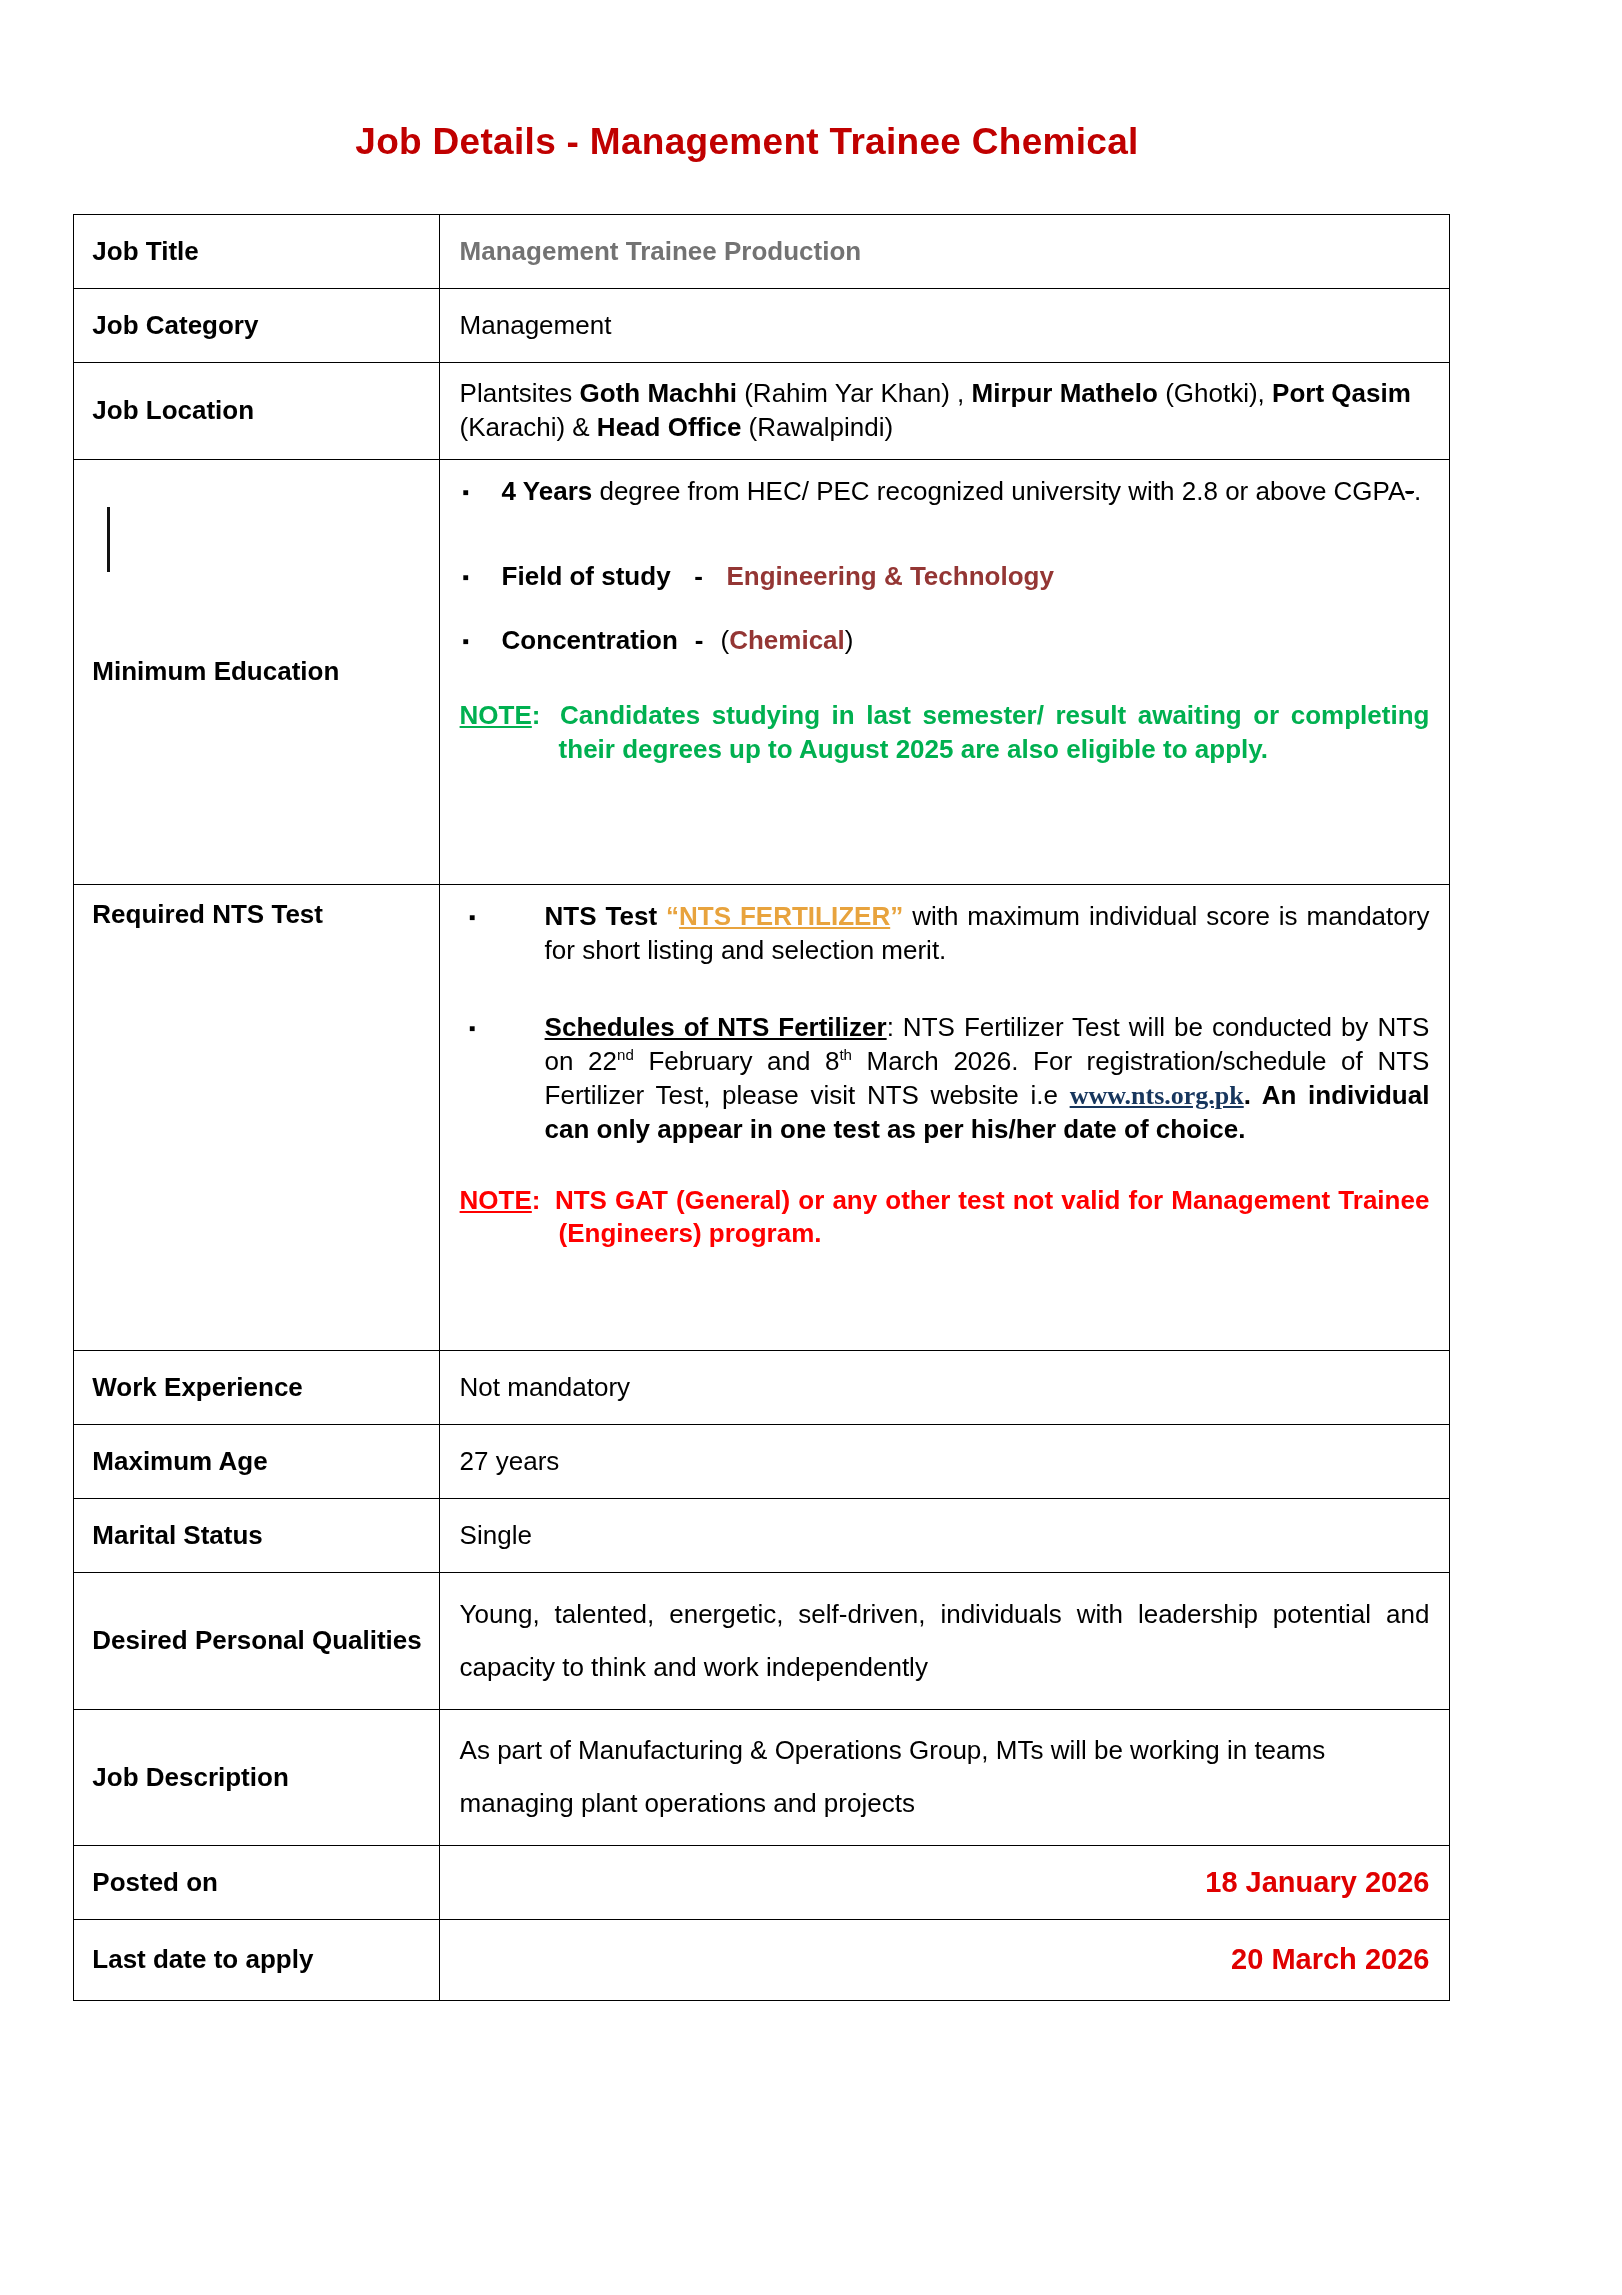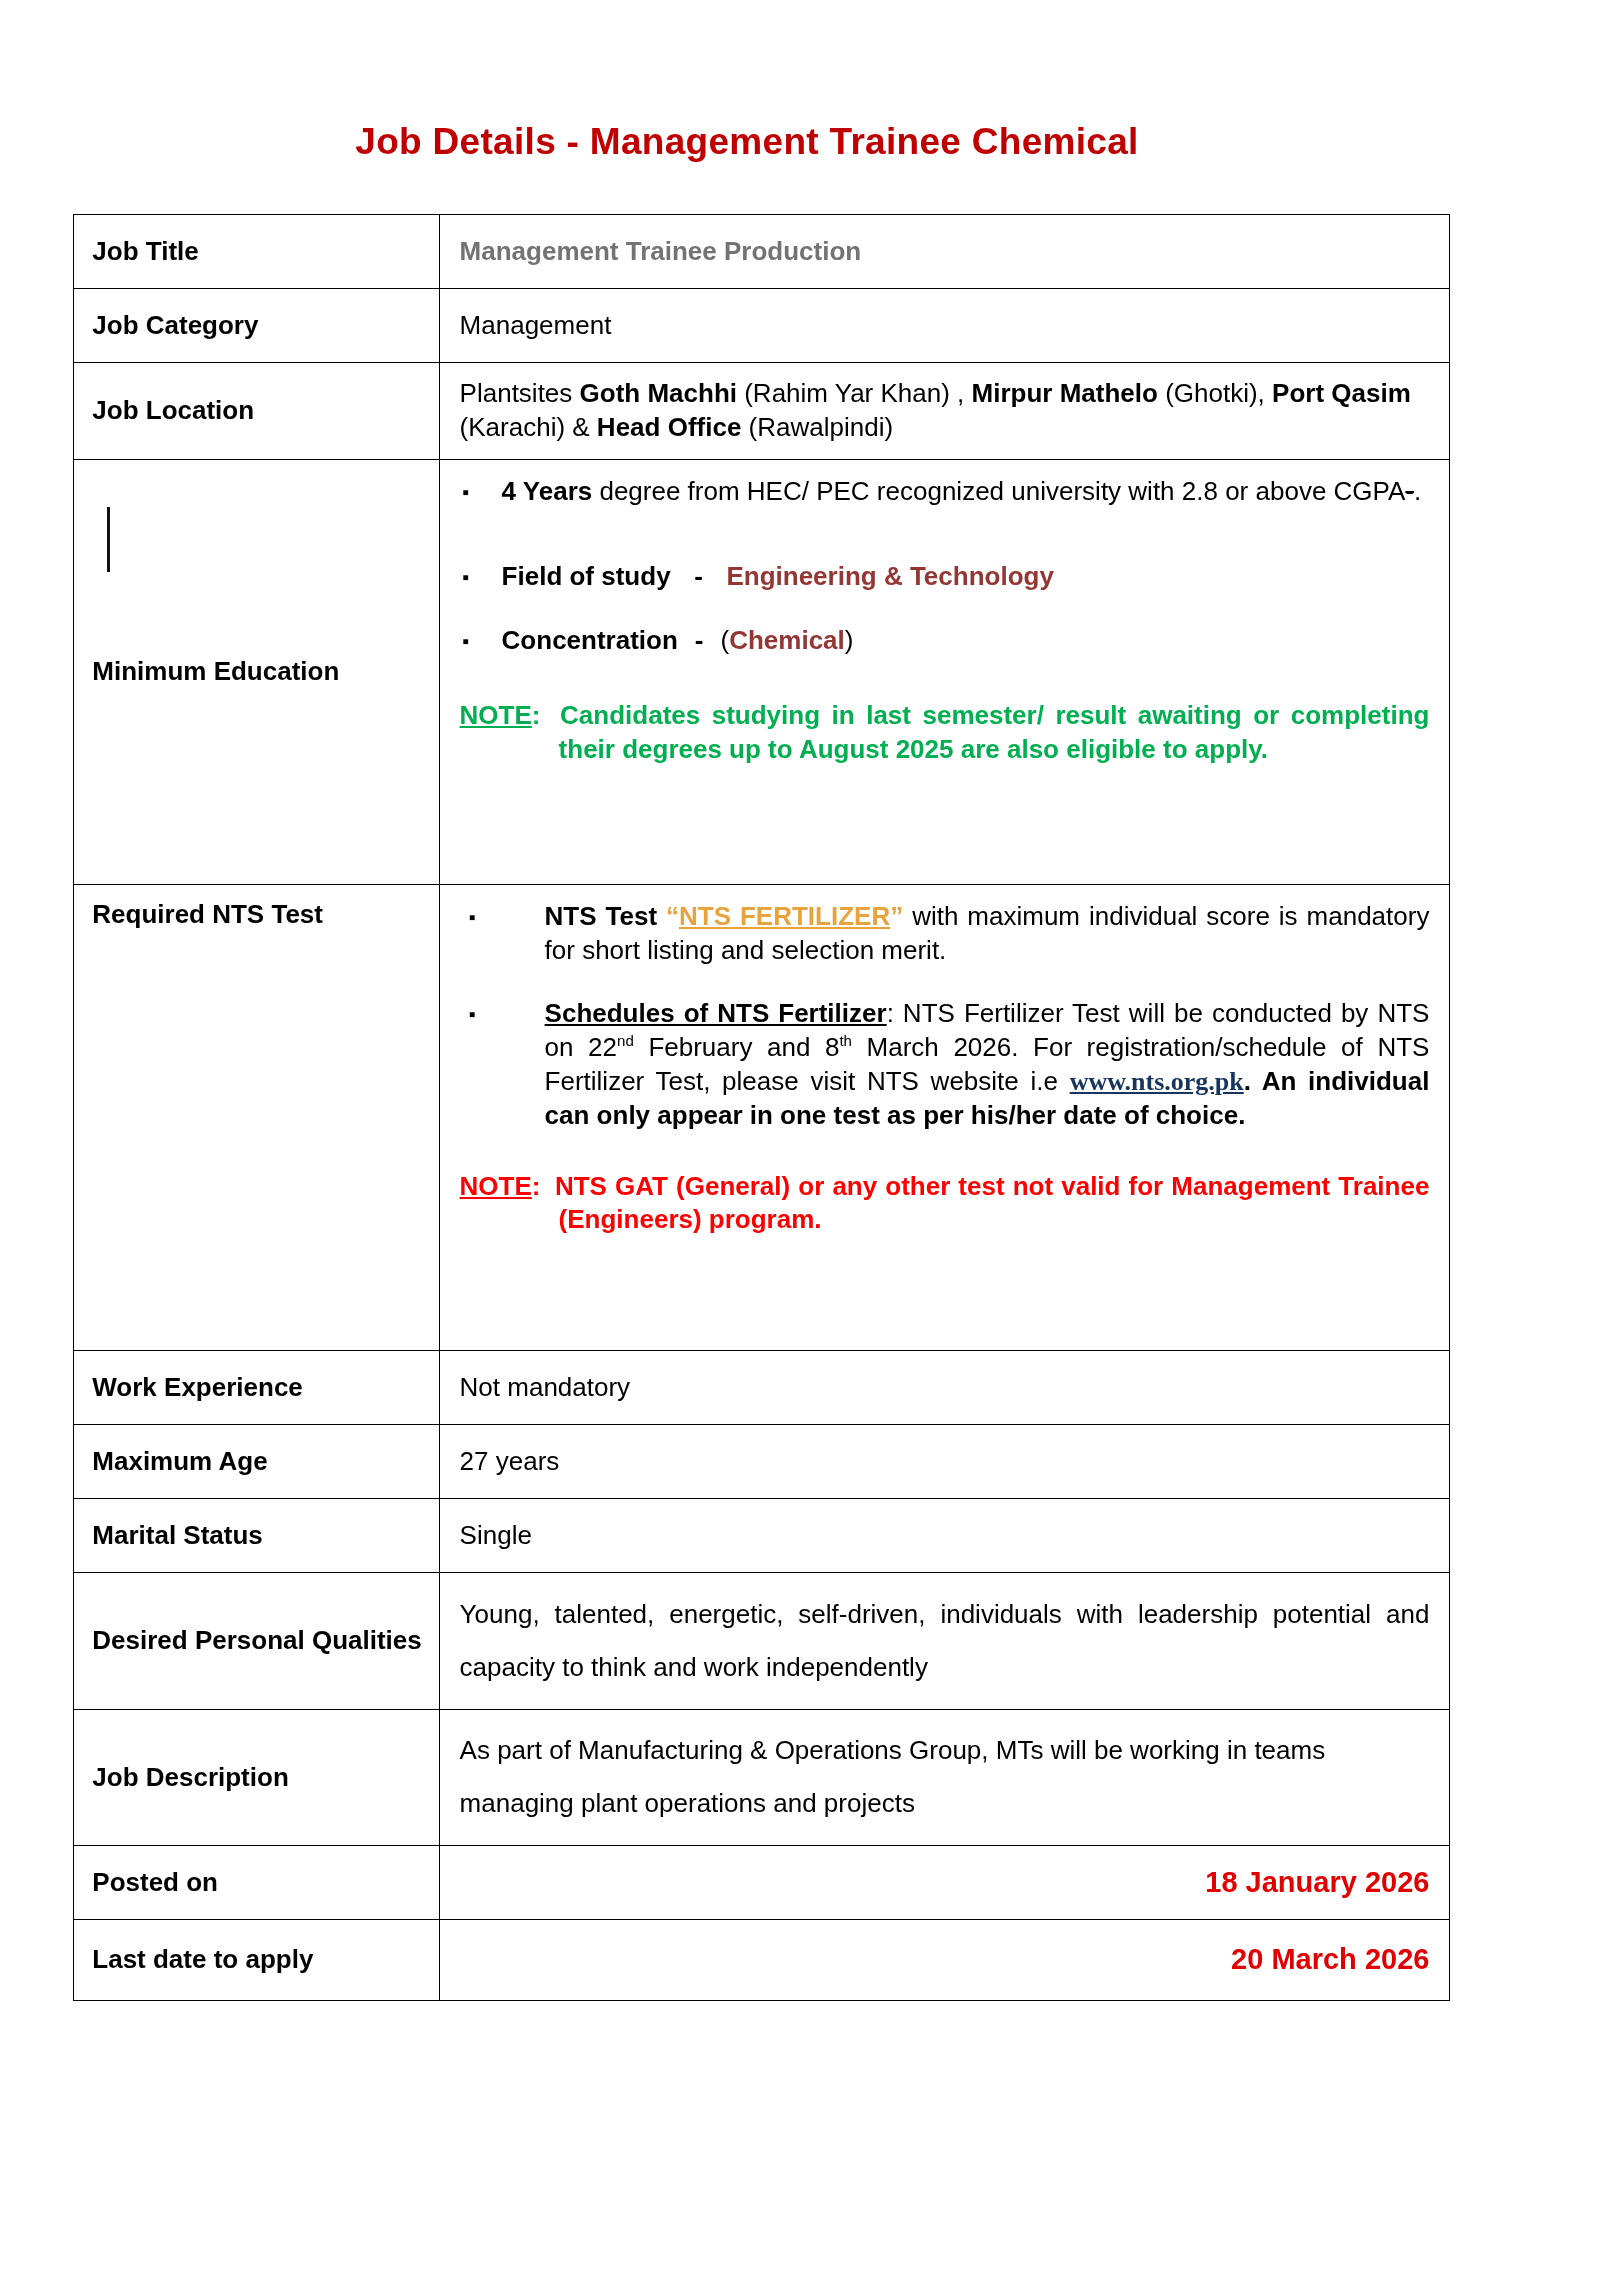--- a/index.html
+++ b/index.html
@@ -116,21 +116,21 @@
     font-size: 19.6px;
     line-height: 34px;
   }
   .hang {
     padding-left: 99px;
     text-indent: -99px;
   }
   .me-b1 { margin-bottom: 51px; }
   .me-b2 { margin-bottom: 31px; margin-top: 12px; }
   .me-b3 { margin-bottom: 41px; }
-  .nts-b1 { margin-bottom: 30px; }
+  .nts-b1 { margin-bottom: 44px; }
   .nts-b2 { margin-bottom: 37px; }
   .val-medu { padding-top: 23.6px; padding-bottom: 19.6px; }
   .val-nts  { padding-top: 29px; padding-bottom: 19.6px; vertical-align: top; }
   .loose { line-height: 2.05; }
   .date-val { font-size: 29px; text-align: right; }
 </style>
 </head>
 <body>
 
 <div class="page">

